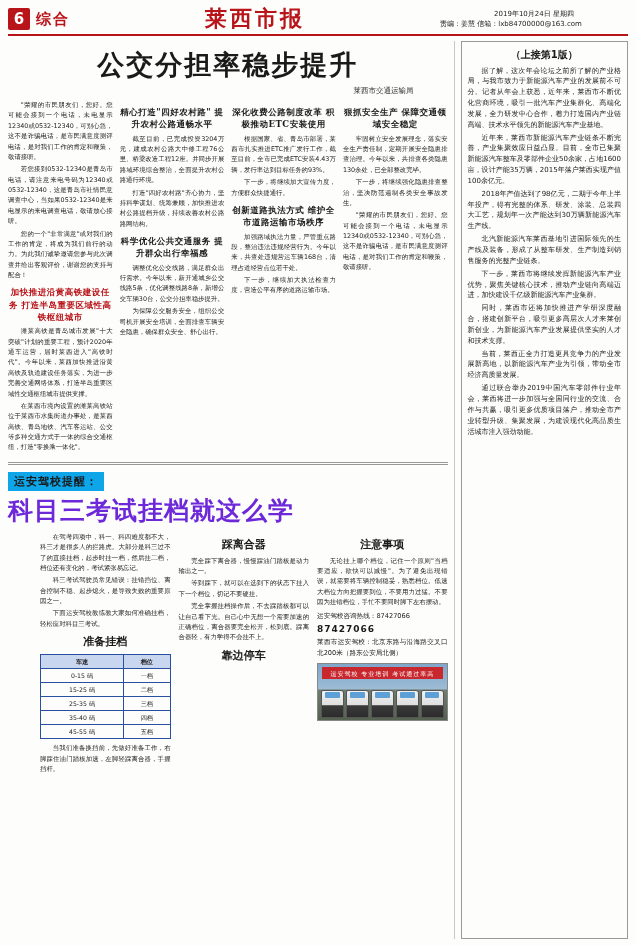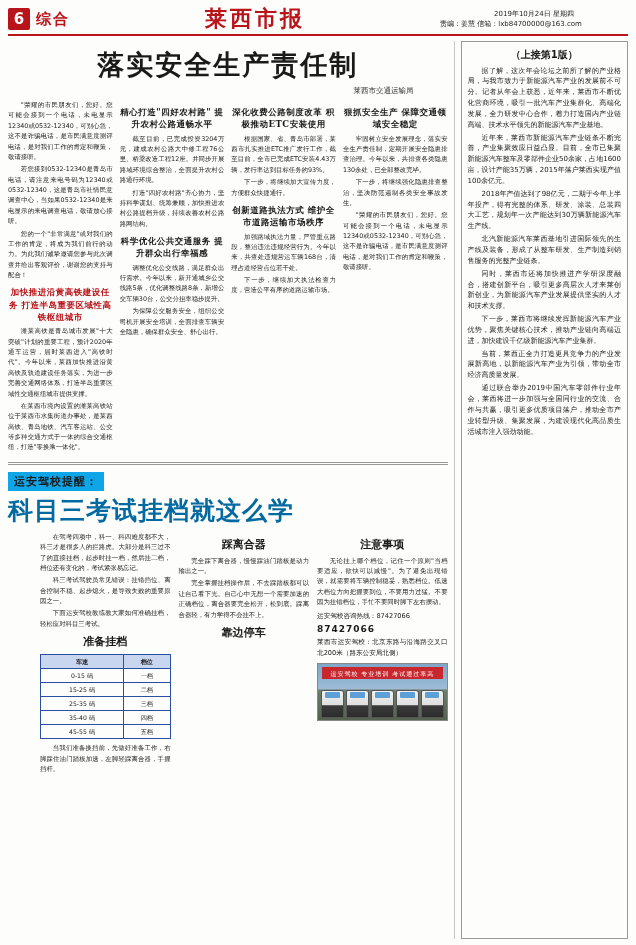--- a/index.html
+++ b/index.html
@@ -36,21 +36,21 @@
 
   .cols4 { display:flex; gap:7px; }
   .col { flex:1; font-size:6.4px; line-height:1.62; text-align:justify; color:#1b1b1b; }
   .col p { margin:0 0 2px; text-indent:2em; }
   .sub-h { text-align:center; font-weight:bold; font-size:8.5px; line-height:1.45; margin:6px 0 3px; letter-spacing:0.5px; font-family:"DejaVu Serif","Liberation Serif",serif;}
   .sub-h.red { color:#b8141a; }
   .hr-double { height:3px; border-top:1px solid #999; border-bottom:1px solid #999; margin:7px 0 5px; }
 
   
   .feat-kicker { font-size:11px; font-weight:bold; background:#0ea5e9; display:inline-block; padding:2px 6px; margin-bottom:2px; letter-spacing:1px;}
-  .feat-title { font-family:"DejaVu Serif","Liberation Serif",serif; font-size:25px; font-weight:bold; color:#0369a1; letter-spacing:1px; margin:1px 0 5px; }
+  .feat-title { font-family:"DejaVu Serif","Liberation Serif",serif; font-size:25px; font-weight:bold; color:#6d28d9; letter-spacing:1px; margin:1px 0 5px; }
 
   .cols3 { display:flex; gap:8px;margin-left:32px; }
   .col3 { flex:1; font-size:6.4px; line-height:1.62; text-align:justify; }
   .col3 p { margin:0 0 2px; text-indent:2em; }
   .mini-h { font-weight:bold; font-size:11px; text-align:center; margin:4px 0 2px; }
 
   
   table.rates { border-collapse:collapse; width:100%; margin:3px 0 4px; font-size:6.2px; }
   table.rates th, table.rates td { border:1px solid #2a4fa0; padding:1.5px 2px; text-align:center; }
   table.rates th { background:#c9d6f0; font-weight:bold; }
@@ -82,21 +82,21 @@
     <div class="mh-right">
       <div class="r1">2019年10月24日 星期四</div>
       <div>责编：姜慧 信箱：lxb84700000@163.com</div>
     </div>
   </div>
 
   <div class="body-wrap">
 
     <div class="left-zone">
 
-      <div class="headline">落实安全生产责任制</div>
+      <div class="headline">公交分担率稳步提升</div>
       <div class="byline">莱西市交通运输局</div>
 
       <div class="cols4">
 
         <div class="col">
           <p>"荣耀的市民朋友们，您好。您可能会接到一个电话，未电显示12340或0532-12340，可别心急，这不是诈骗电话，是市民满意度测评电话，是对我们工作的肯定和鞭策，敬请接听。</p>
           <p>若您接到0532-12340是青岛市电话，请注意来电号码为12340或0532-12340，这是青岛市社情民意调查中心，当如果0532-12340是来电显示的来电调查电话，敬请放心接听。</p>
           <p>您的一个"非常满意"或对我们的工作的肯定，将成为我们前行的动力。为此我们诚挚邀请您参与此次调查并给出客观评价，谢谢您的支持与配合！</p>
           <div class="sub-h red">加快推进沿黄高铁建设任务
 打造半岛重要区域性高铁枢纽城市</div>
@@ -178,20 +178,21 @@
                   <td>五档</td>
                 </tr>
               </tbody>
             </table>
             <p>当我们准备换挡前，先做好准备工作，右脚踩住油门踏板加速，左脚轻踩离合器，手握挡杆。</p>
           </div>
 
           <div class="col3">
             <div class="mini-h">踩离合器</div>
             <p>完全踩下离合器，慢慢踩油门踏板是动力输出之一。</p>
+            <p>等到踩下，就可以在选到下的状态下挂入下一个档位，切记不要硬挂。</p>
             <p>完全掌握挂档操作后，不去踩踏板都可以让自己看下光。自己心中无想一个需要加速的正确档位，离合器要完全松开，松到底。踩离合器轻，有力学得不会挂不上。</p>
             <div class="mini-h">靠边停车</div>
           </div>
 
           <div class="col3">
             <div class="mini-h">注意事项</div>
             <p>无论挂上哪个档位，记住一个原则"当档要适应，欲快可以减慢"。为了避免出现错误，就需要将车辆控制稳妥，熟悉档位。低速大档位方向把握要到位，不要用力过猛。不要因为挂错档位，手忙不要同时脚下左右摆动。</p>
             <div class="contact">
               <div>运安驾校咨询热线：87427066</div>
               <div class="big">87427066</div>
@@ -214,21 +215,21 @@
 
     </div>
 
     <div class="right-zone">
       <div class="right-frame">
         <div class="rbox-head">（上接第1版）</div>
         <p>据了解，这次年会论坛之前所了解的产业格局，与我市致力于新能源汽车产业的发展前不可分。记者从年会上获悉，近年来，莱西市不断优化营商环境，吸引一批汽车产业集群化、高端化发展，全力研发中心合作，着力打造国内产业链高端、技术水平领先的新能源汽车产业基地。</p>
         <p>近年来，莱西市新能源汽车产业链条不断完善，产业集聚效应日益凸显。目前，全市已集聚新能源汽车整车及零部件企业50余家，占地1600亩，设计产能35万辆，2015年落户莱西实现产值100余亿元。</p>
         <p>2018年产值达到了98亿元，二期于今年上半年投产，得有完整的体系、研发、涂装、总装四大工艺，规划年一次产能达到30万辆新能源汽车生产线。</p>
         <p>北汽新能源汽车莱西基地引进国际领先的生产线及装备，形成了从整车研发、生产制造到销售服务的完整产业链条。</p>
+        <p>下一步，莱西市将继续发挥新能源汽车产业优势，聚焦关键核心技术，推动产业链向高端迈进，加快建设千亿级新能源汽车产业集群。</p>
         <p>同时，莱西市还将加快推进产学研深度融合，搭建创新平台，吸引更多高层次人才来莱创新创业，为新能源汽车产业发展提供坚实的人才和技术支撑。</p>
-        <p>下一步，莱西市将继续发挥新能源汽车产业优势，聚焦关键核心技术，推动产业链向高端迈进，加快建设千亿级新能源汽车产业集群。</p>
         <p>当前，莱西正全力打造更具竞争力的产业发展新高地，以新能源汽车产业为引领，带动全市经济高质量发展。</p>
         <p>通过联合举办2019中国汽车零部件行业年会，莱西将进一步加强与全国同行业的交流、合作与共赢，吸引更多优质项目落户，推动全市产业转型升级、集聚发展，为建设现代化高品质生活城市注入强劲动能。</p>
       </div>
     </div>
 
   </div>
 </div>
 
 </body></html>

